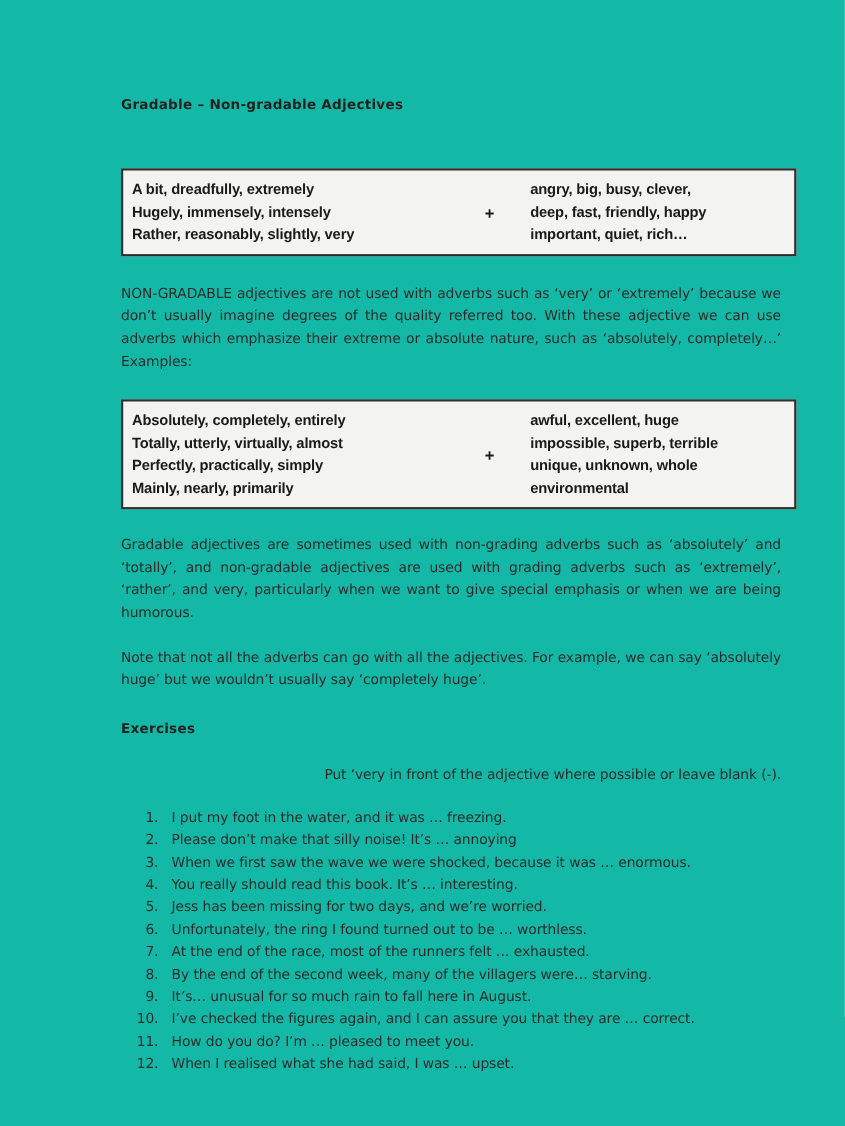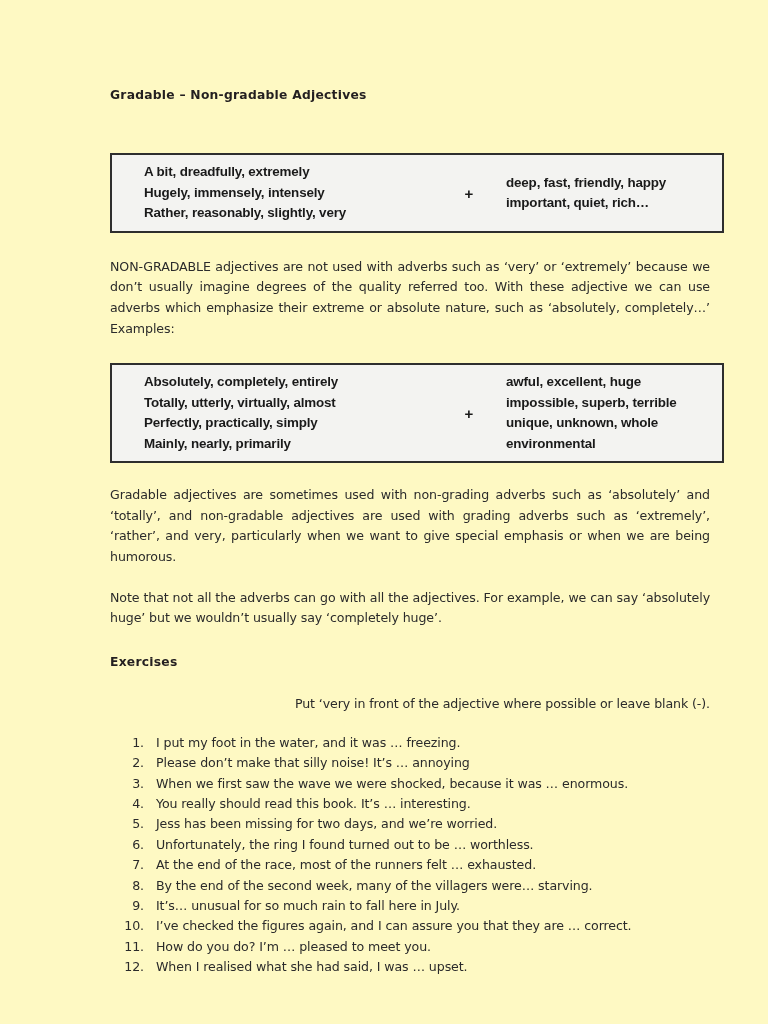--- a/index.html
+++ b/index.html
@@ -13,21 +13,21 @@
     overflow: hidden;
     font-family: "DejaVu Sans", sans-serif;
     color: #231f20;
     -webkit-font-smoothing: antialiased;
   }
 
   .page {
     position: relative;
     width: 768px;
     height: 1024px;
-    background: #fef9c3;
+    background: #14b8a6;
     box-sizing: border-box;
     padding: 88px 32px 0 110px;
   }
 
   
   .doc-title {
     font-family: "DejaVu Sans", sans-serif;
     font-size: 12.3px;
     font-weight: bold;
     letter-spacing: 0.25px;
@@ -71,21 +71,20 @@
     border: 2px solid #2e2e2e;
     background: #f3f3f1;
     display: flex;
     align-items: center;
     padding: 7px 0 7px 0;
   }
   .box .col-left {
     box-sizing: border-box;
     padding-left: 8px;
     flex: 0 0 298px;
-    margin-left: 24px;
   }
   .box .col-plus {
     box-sizing: border-box;
     flex: 0 0 70px;
     text-align: center;
   }
   .box .col-right {
     box-sizing: border-box;
     flex: 1 1 auto;
     padding-left: 2px;
@@ -149,20 +148,21 @@
   <div class="box">
     <div class="col-left">
       <div class="line">A bit, dreadfully, extremely</div>
       <div class="line">Hugely, immensely, intensely</div>
       <div class="line">Rather, reasonably, slightly, very</div>
     </div>
     <div class="col-plus">
       <span class="plus">+</span>
     </div>
     <div class="col-right">
+      <div class="line">angry, big, busy, clever,</div>
       <div class="line">deep, fast, friendly, happy</div>
       <div class="line">important, quiet, rich…</div>
     </div>
   </div>
 
   <div class="gap-24"></div>
 
   <p class="para">NON-GRADABLE adjectives are not used with adverbs such as ‘very’ or ‘extremely’ because we don’t usually imagine degrees of the quality referred too. With these adjective we can use adverbs which emphasize their extreme or absolute nature, such as ‘absolutely, completely…’ Examples:</p>
 
   <div class="gap-24"></div>
@@ -231,21 +231,21 @@
     <li class="ex-item">
       <span class="ex-num">7.</span>
       <span class="ex-text">At the end of the race, most of the runners felt … exhausted.</span>
     </li>
     <li class="ex-item">
       <span class="ex-num">8.</span>
       <span class="ex-text">By the end of the second week, many of the villagers were… starving.</span>
     </li>
     <li class="ex-item">
       <span class="ex-num">9.</span>
-      <span class="ex-text">It’s… unusual for so much rain to fall here in July.</span>
+      <span class="ex-text">It’s… unusual for so much rain to fall here in August.</span>
     </li>
     <li class="ex-item">
       <span class="ex-num">10.</span>
       <span class="ex-text">I’ve checked the figures again, and I can assure you that they are … correct.</span>
     </li>
     <li class="ex-item">
       <span class="ex-num">11.</span>
       <span class="ex-text">How do you do? I’m … pleased to meet you.</span>
     </li>
     <li class="ex-item">

